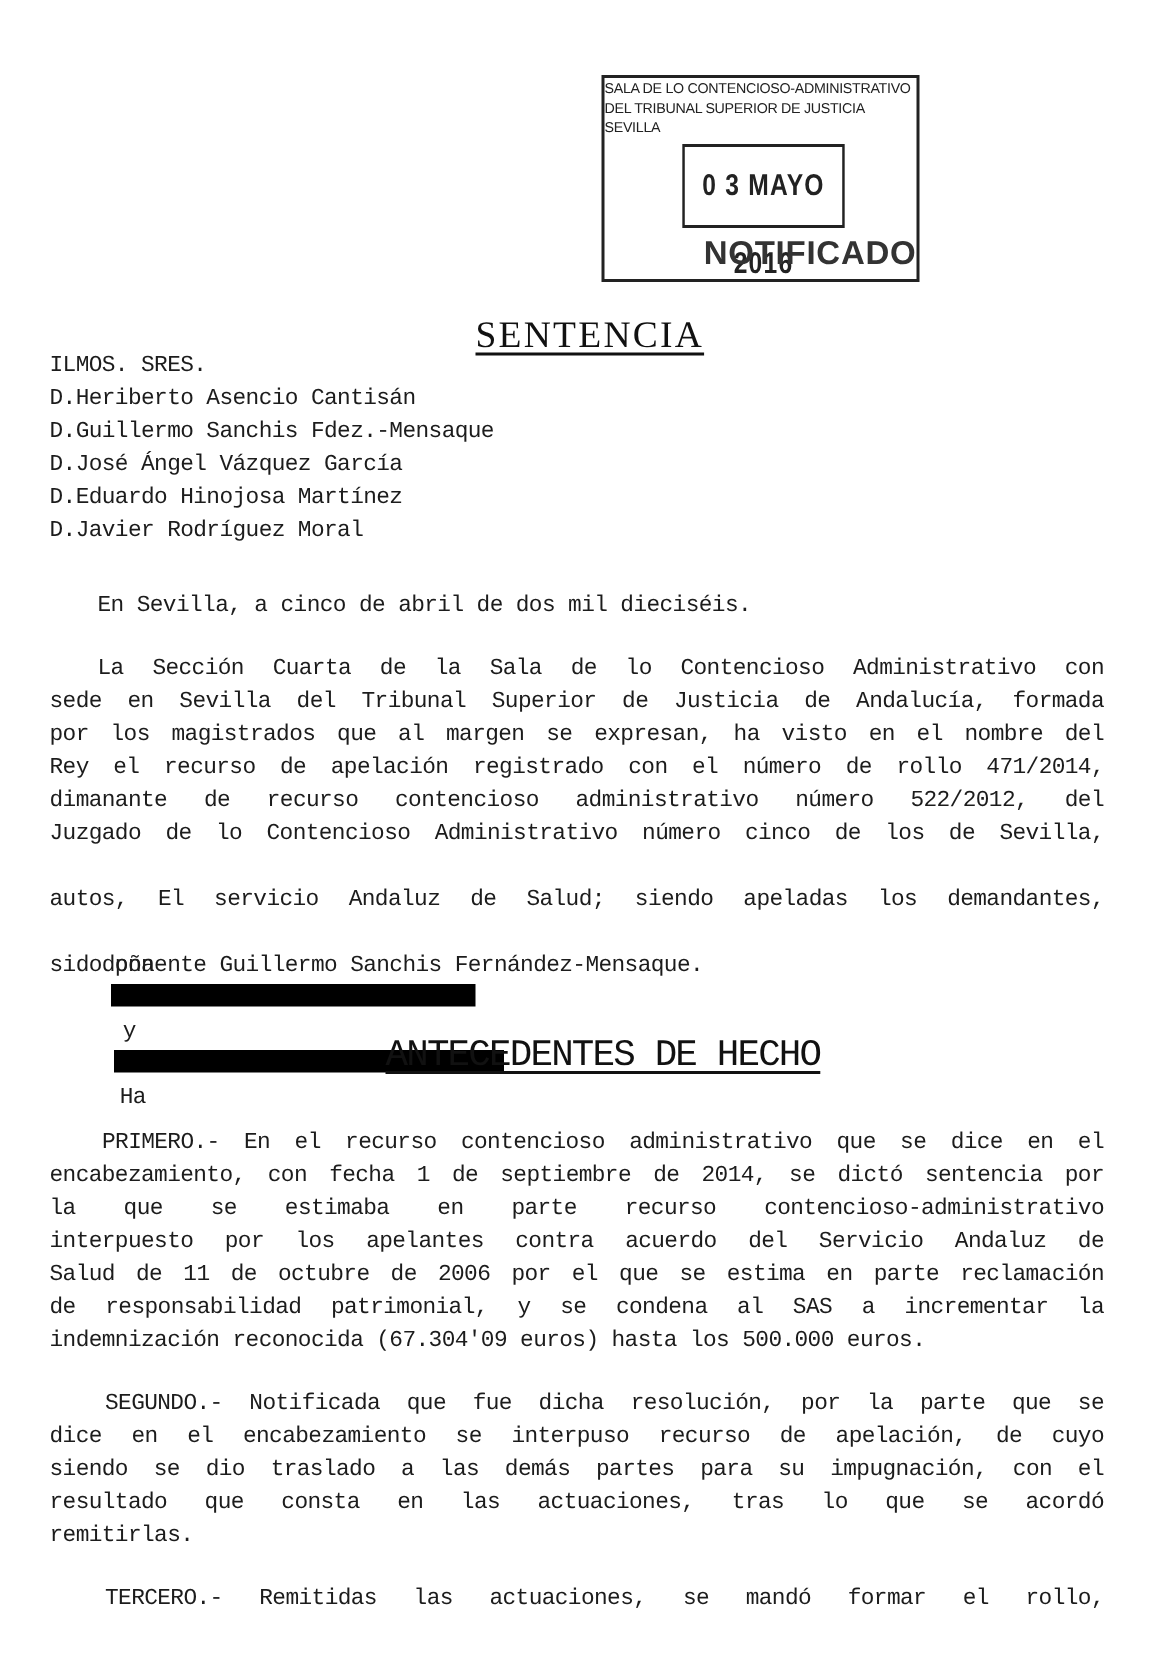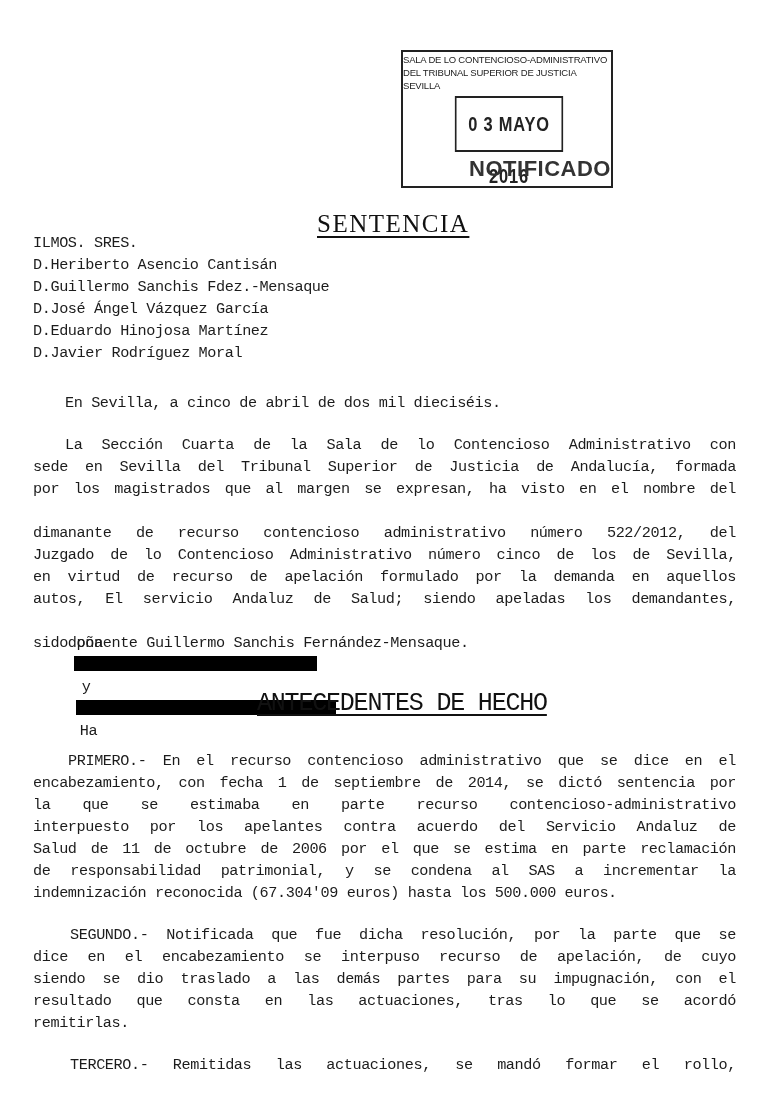--- a/index.html
+++ b/index.html
@@ -62,23 +62,23 @@
   <div class="ln" style="top:276px">D.Guillermo Sanchis Fdez.-Mensaque</div>
   <div class="ln" style="top:298px">D.José Ángel Vázquez García</div>
   <div class="ln" style="top:320px">D.Eduardo Hinojosa Martínez</div>
   <div class="ln" style="top:342px">D.Javier Rodríguez Moral</div>
 
   <div class="ln" style="top:392px; left:65px">En Sevilla, a cinco de abril de dos mil dieciséis.</div>
 
   <div class="ln j" style="top:434px; left:65px; width:671px">La Sección Cuarta de la Sala de lo Contencioso Administrativo con</div>
   <div class="ln j" style="top:478px">por los magistrados que al margen se expresan, ha visto en el nombre del</div>
   <div class="ln j" style="top:456px">sede en Sevilla del Tribunal Superior de Justicia de Andalucía, formada</div>
+  <div class="ln j" style="top:500px">Rey el recurso de apelación registrado con el número de rollo 471/2014,</div>
   <div class="ln j" style="top:522px">dimanante de recurso contencioso administrativo número 522/2012, del</div>
   <div class="ln j" style="top:544px">Juzgado de lo Contencioso Administrativo número cinco de los de Sevilla,</div>
-  <div class="ln j" style="top:566px">en virtud de recurso de apelación formulado por la demanda en aquellos</div>
   <div class="ln j" style="top:588px">autos, El servicio Andaluz de Salud; siendo apeladas los demandantes,</div>
   <div class="ln" style="top:610px">
     <span>doña</span>
     <span class="redact" style="width:243px; margin-left:6px"></span>
     <span style="margin-left:14px">y</span>
     <span class="redact" style="width:260px; margin-left:8px"></span>
     <span style="margin-left:12px">Ha</span>
   </div>
   <div class="ln" style="top:632px">sido ponente Guillermo Sanchis Fernández-Mensaque.</div>
 

